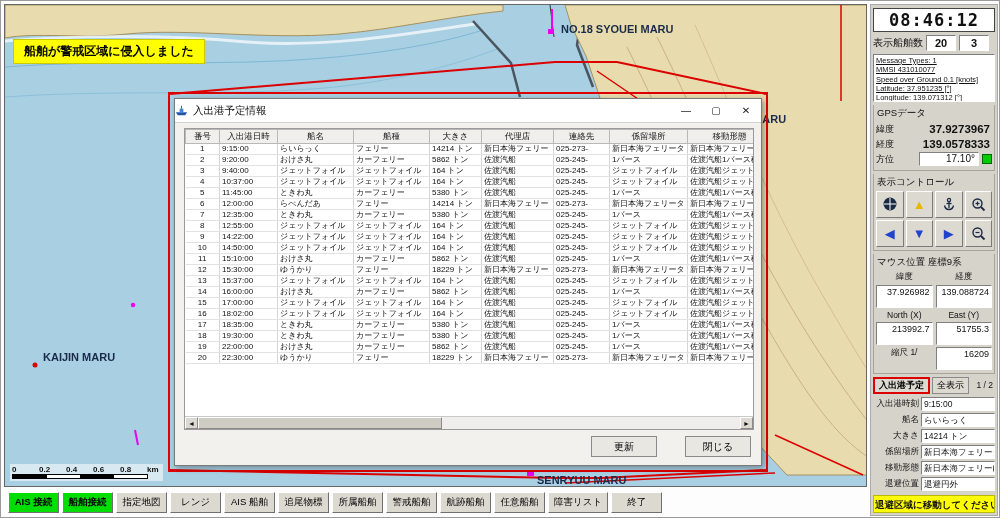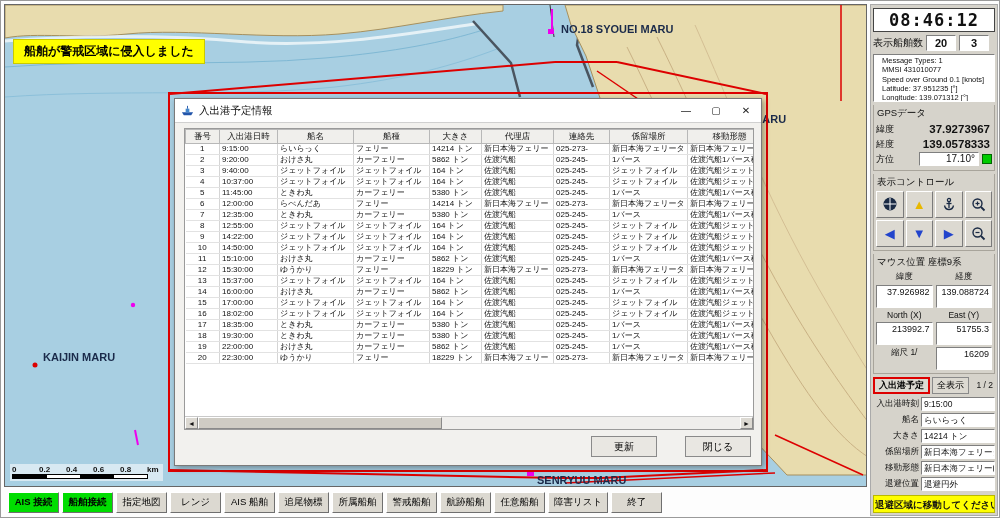--- a/index.html
+++ b/index.html
@@ -20,21 +20,21 @@
   .scalebar .ticks { display:flex; font-size:8px; font-weight:bold; }
   .scalebar .ticks span { width:27px; }
   .scalebar .ticks .unit { width:auto; }
   .scalebar .bar { display:flex; height:5px; border:1px solid #000; width:136px; }
   .scalebar .bar i { flex:1; }
   .scalebar .bar i:nth-child(odd) { background:#000; }
   .scalebar .bar i:nth-child(even) { background:#fff; }
 
   
   .dialog { position:absolute; left:169px; top:93px; width:588px; height:368px; background:#f2f1ee; border:1px solid #7a7a7a; box-shadow:2px 2px 6px rgba(0,0,0,0.35); z-index:10; }
-  .dlg-titlebar { position:absolute; left:0; top:0; right:0; height:24px; background:#ffffff; border-bottom:1px solid #d0d0d0; display:flex; align-items:center; padding-left:6px; }
+  .dlg-titlebar { position:absolute; left:0; top:0; right:0; height:24px; background:#ffffff; border-bottom:1px solid #d0d0d0; display:flex; align-items:center; }
   .dlg-icon { width:13px; height:13px; margin-right:5px; }
   .dlg-title { font-size:10.5px; }
   .dlg-winbtns { margin-left:auto; display:flex; }
   .dlg-winbtns .wb { width:30px; height:21px; text-align:center; line-height:21px; font-size:10px; cursor:default; color:#222; background:transparent; border:0; font-family:inherit; }
 
   .tbl-panel { position:absolute; left:9px; top:29px; width:570px; height:302px; background:#ffffff; border:1px solid #9a9a9a; overflow:hidden; }
   table.sched { border-collapse:collapse; table-layout:fixed; width:586px; }
   table.sched th { background:#f0efec; border:1px solid #b8b8b8; font-size:8.5px; font-weight:normal; height:14px; padding:0 2px; overflow:hidden; white-space:nowrap; }
   table.sched td { border-right:1px solid #d5d5d5; border-bottom:1px solid #e2e2e2; font-size:8px; height:10px; line-height:10px; padding:0 2px; white-space:nowrap; overflow:hidden; }
   table.sched td.c0 { text-align:center; }
@@ -52,21 +52,21 @@
   .dlg-btn.update { right:104px; }
   .dlg-btn.close { right:10px; }
 
   
   .sidebar { position:absolute; left:869px; top:3px; width:128px; height:512px; background:#d6d3cb; border:1px solid #aaa; display:flex; flex-direction:column; gap:3px; padding:3px 2px 2px 2px; }
   .vbox { background:#fff; border:1px solid; border-color:#7f7f7f #fff #fff #7f7f7f; }
   .clock { height:24px; font-family:"DejaVu Sans Mono","Liberation Mono",monospace; font-weight:bold; font-size:17px; text-align:center; line-height:22px; letter-spacing:1px; border:1px solid #444; }
   .vcount { display:flex; align-items:center; gap:3px; height:18px; }
   .vcount .lbl { font-size:10px; }
   .vcount .cnt { width:30px; text-align:center; font-size:11px; font-weight:bold; height:16px; line-height:14px; }
-  .msg { height:58px; font-size:7.5px; line-height:9.3px; padding:1px 8px; overflow:hidden; }
+  .msg { height:58px; font-size:7.5px; line-height:9.3px; padding:1px 2px; overflow:hidden;text-decoration:underline; }
   .group { border:1px solid #a8a49b; border-top:0; padding:1px 2px 3px 2px; }
   .gtitle { font-size:9.5px; margin:1px 0 2px 1px; }
   .grow { display:flex; align-items:center; gap:3px; height:15px; }
   .grow .lbl { font-size:9px; width:22px; }
   .grow .gval { font-size:11.5px; font-weight:bold; margin-left:auto; padding-right:2px; }
   .grow .hval { margin-left:auto; width:60px; text-align:right; font-size:10px; padding:0 3px; height:14px; line-height:12px; }
   .gled { width:10px; height:10px; background:#00cc00; border:1px solid #060; display:inline-block; }
   .ctrl-grid { display:grid; grid-template-columns:repeat(4,1fr); gap:2px; }
   .ctl { height:27px; background:#dcd9d1; border:1px solid; border-color:#fff #7a7a7a #7a7a7a #fff; display:flex; align-items:center; justify-content:center; font-size:13px; padding:0; }
   .ctl.up { color:#e8b800; } .ctl.blue { color:#2244cc; }

